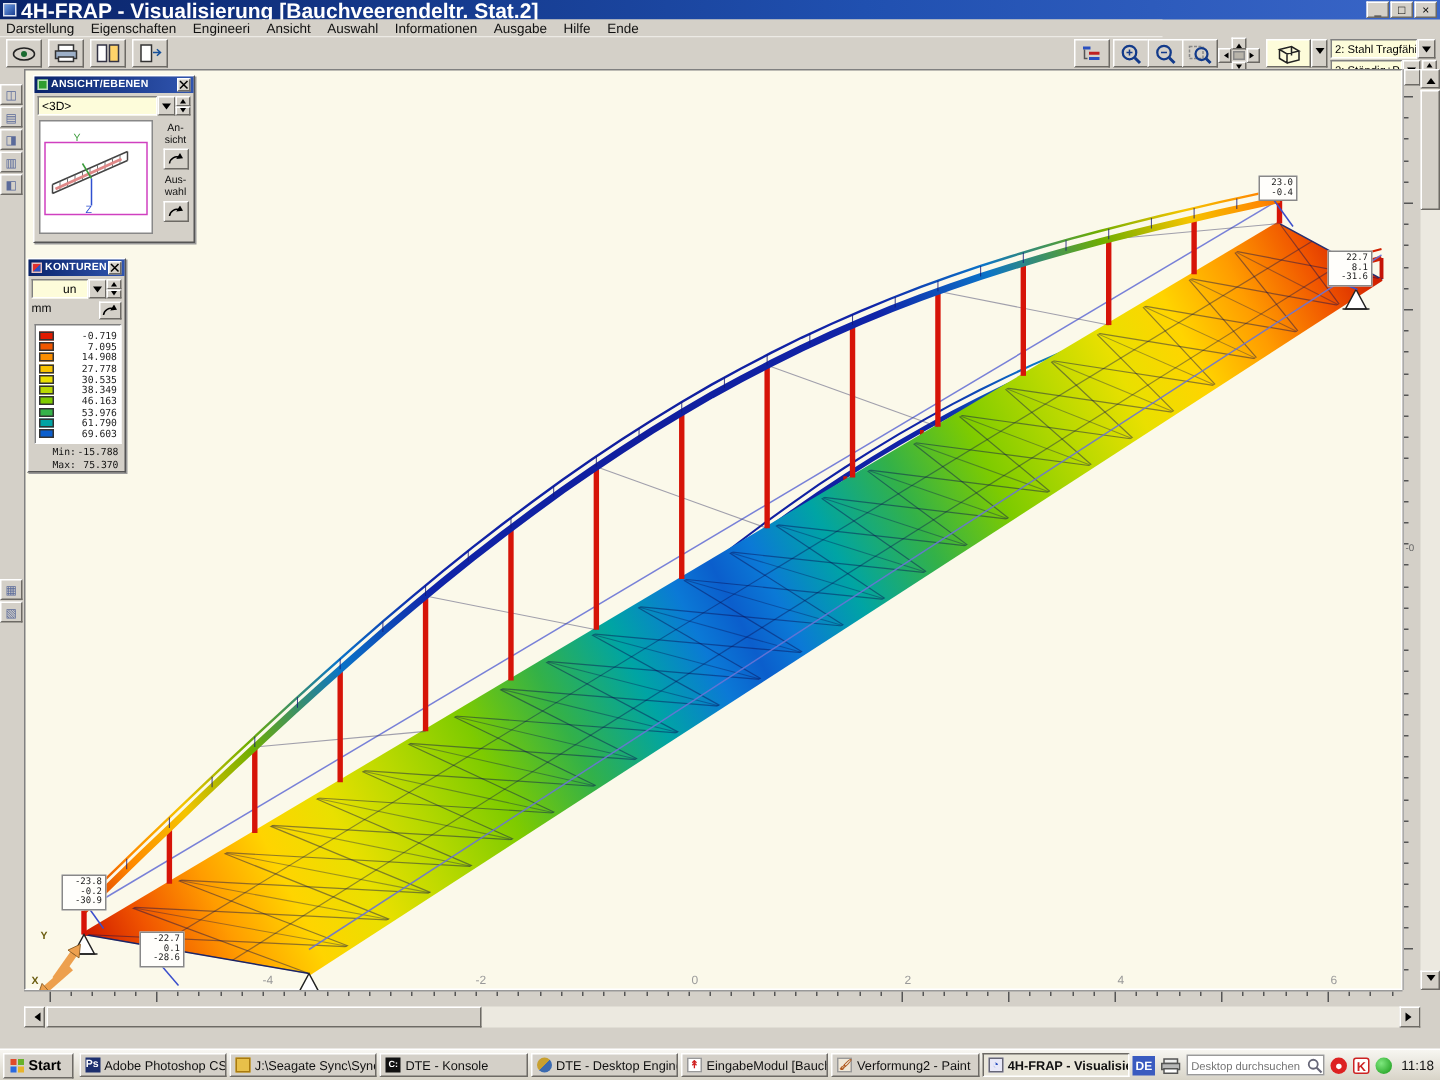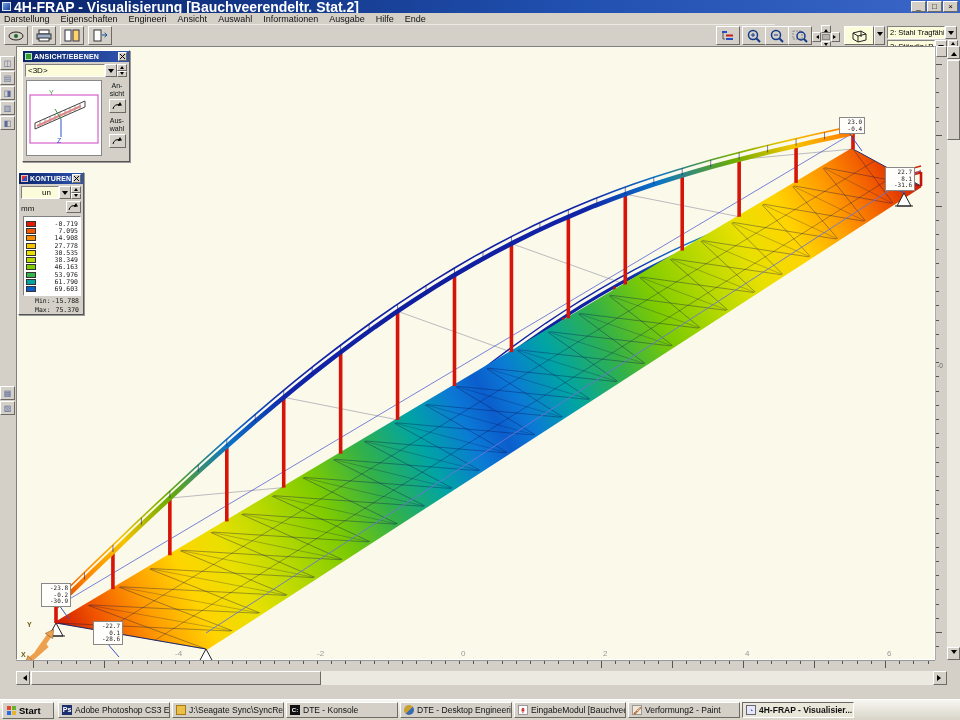--- a/index.html
+++ b/index.html
@@ -86,21 +86,21 @@
   #searchbox input { flex:1; border:0; outline:0; font-size:7.5px; padding:0 2px; width:70px; background:transparent; font-family:"Liberation Sans",sans-serif;}
   .trayicon { width:11px; height:11px; border-radius:50%; font-size:8.5px; font-weight:bold; line-height:11px; text-align:center; }
   #clock { font-size:9px; color:#111; padding-left:2px; }
 
   
   .panel { position:absolute; background:#d4d0c8; border:1px solid; border-color:#fff #555 #555 #fff; box-shadow:1px 1px 0 #999; z-index:10; }
   .ptitle { height:11px; background:linear-gradient(90deg,#0a246a,#3055b0); display:flex; align-items:center; padding:0 2px; }
   .ptitle .picon { width:7px; height:7px; margin-right:2px; }
   .ptitle .ptext { color:#fff; font-size:7px; font-weight:bold; letter-spacing:.2px; flex:1; white-space:nowrap; overflow:hidden;}
   .pclose { width:9px; height:9px; display:flex; align-items:center; justify-content:center; }
-  .prow { display:flex; align-items:flex-end; margin:2px 2px 0 2px; }
+  .prow { display:flex; align-items:flex-start; margin:2px 2px 0 2px; }
   .smallfield { background:#fdfcda; border:1px solid; border-color:#808080 #fff #fff #808080; font-size:8px; line-height:11px; padding:0 2px; white-space:nowrap; overflow:hidden;}
   .legend { background:#fff; border:1px solid; border-color:#808080 #fff #fff #808080; margin:3px 2px 0 4px; padding:3px 2px 2px 2px; }
   .lg-row { display:flex; align-items:center; height:7.3px; }
   .lg-row .sw { width:10px; height:6px; border:1px solid #333; margin-right:4px; flex:0 0 10px;}
   .lg-row .lv { flex:1; text-align:right; font-family:"DejaVu Sans Mono",monospace; font-size:6.5px; color:#222; }
   .mm-row { display:flex; align-items:center; font-family:"DejaVu Sans Mono",monospace; font-size:6.5px; color:#111; margin:1px 4px 0 4px;padding-left:12px; }
   .mm-row .ml { width:22px; }
   .mm-row .mv { flex:1; text-align:left; }
   .two-line { font-size:7px; line-height:7.5px; white-space:pre-line; color:#111; }
 </style>
@@ -793,15 +793,34 @@
         <span>EingabeModul [Bauchvee...</span>
       </span>
     <span class="task btn3d">
         <span class="ticon" style="background:#f0e8d8;border:1px solid #999;color:#b05a20;">🖌</span>
         <span>Verformung2 - Paint</span>
       </span>
     <span class="task btn3d active">
         <span class="ticon" style="background:#e8e8f8;border:1px solid #667;color:#2a50c0;">◔</span>
         <span>4H-FRAP - Visualisier...</span>
       </span>
+    <span id="tray">
+      <span id="lang">DE</span>
+      <svg width="13" height="11">
+          <rect x="2" y="1" width="9" height="3" fill="#eee" stroke="#555"></rect>
+          <rect x="0.5" y="4" width="12" height="4" fill="#b8b8b8" stroke="#555"></rect>
+          <rect x="2" y="7.5" width="9" height="3" fill="#fff" stroke="#555"></rect>
+        </svg>
+      <span id="searchbox">
+        <input placeholder="Desktop durchsuchen" style="">
+        <svg width="11" height="11">
+            <circle cx="4.5" cy="4.5" r="3" fill="none" stroke="#667" stroke-width="1.2"></circle>
+            <path d="M6.8 6.8 L10 10" stroke="#667" stroke-width="1.4"></path>
+          </svg>
+      </span>
+      <span class="trayicon" style="background:#d22;color:#fff;">●</span>
+      <span class="trayicon" style="background:#fff;border:1px solid #c22;color:#c22;border-radius:2px;">K</span>
+      <span class="trayicon" style="background:radial-gradient(circle at 35% 35%,#7ee87e,#149614);"></span>
+      <span id="clock">11:18</span>
+    </span>
   </div>
 
 </div>
 
 </body></html>

